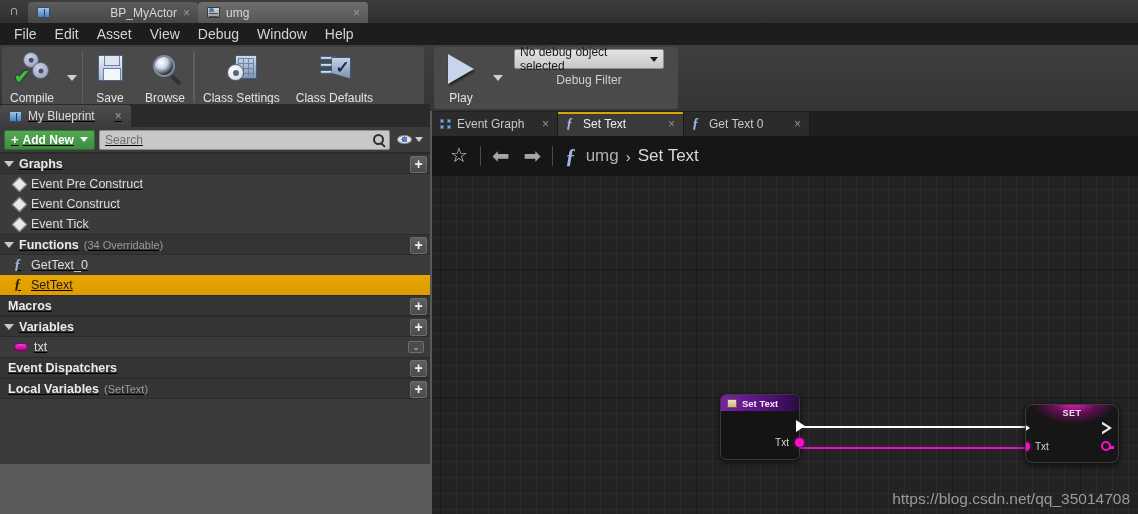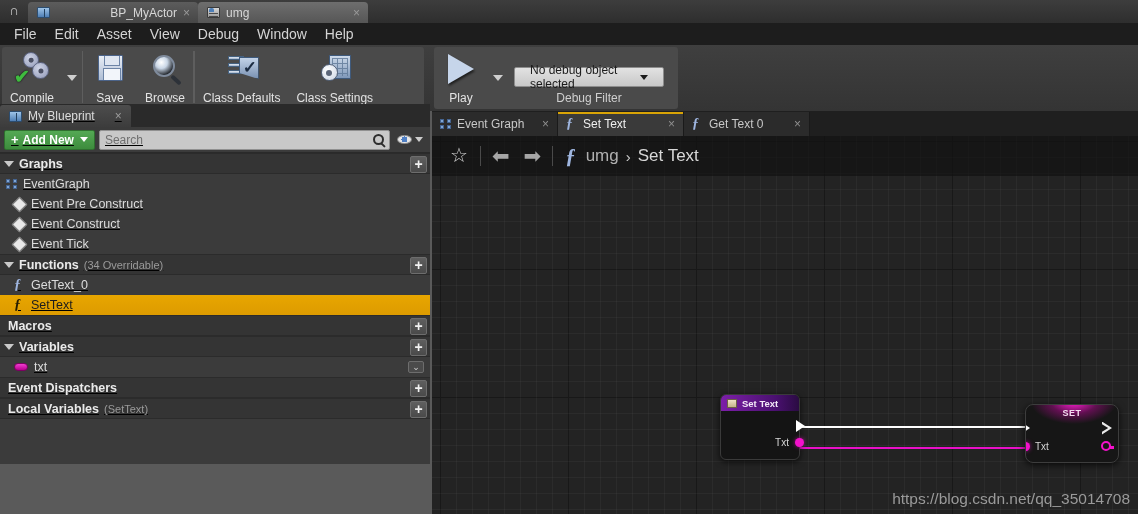--- a/index.html
+++ b/index.html
@@ -166,22 +166,22 @@
   }
   .playtri {
     position:absolute; left:6px; top:2px; width:0; height:0;
     border-top: 15px solid transparent; border-bottom: 15px solid transparent;
     border-left: 26px solid #c6d5ea;
     filter: drop-shadow(1px 2px 1px rgba(0,0,0,.6));
   }
   .dbg-select {
     display:flex; align-items:center; justify-content:space-between;
     background: linear-gradient(#e2e2e2,#c8c8c8); border:1px solid #8d8d8d;
-    border-radius:2px; height:20px; padding:0 15px; color:#1b1b1b; font-size:12px;
-    margin-top:20px;
+    border-radius:2px; height:20px; padding:0 5px; color:#1b1b1b; font-size:12px;
+    margin-top:2px;
   }
   .dbg-select .dcaret {
     width:0;height:0;margin-left:6px;
     border-left:4px solid transparent;border-right:4px solid transparent;
     border-top:5px solid #1b1b1b;
   }
   .dbg-label { text-align:center; color:#cfcfcf; font-size:12px; margin-top:4px; }
 
   
   .lpanel { position:absolute; left:0; top:104px; width:430px; height:360px;text-decoration:underline; }
@@ -447,44 +447,44 @@
 
       <div class="tb-btn">
         <div class="tb-icon">
             <span class="magnifier"></span>
           </div>
         <span class="lbl">Browse</span>
       </div>
       <div class="tb-sep"></div>
 
       <div class="tb-sep"></div>
+
+      <div class="tb-btn">
+        <div class="tb-icon">
+          <span class="cset">
+              <span class="sheet"></span>
+              <span class="cog"></span>
+            </span>
+        </div>
+        <span class="lbl">Class Settings</span>
+      </div>
 
       <div class="tb-btn">
         <div class="tb-icon">
           <span class="cdef">
               <span class="lines">
                 <i></i>
                 <i></i>
                 <i></i>
               </span>
               <span class="tick"></span>
             </span>
         </div>
         <span class="lbl">Class Defaults</span>
       </div>
-
-      <div class="tb-btn">
-        <div class="tb-icon">
-          <span class="cset">
-              <span class="sheet"></span>
-              <span class="cog"></span>
-            </span>
-        </div>
-        <span class="lbl">Class Settings</span>
-      </div>
     </div>
 
     <div class="tb-group" style="left:434px; width:244px;">
       <div class="tb-btn">
         <div class="tb-icon">
             <span class="playtri"></span>
           </div>
         <span class="lbl">Play</span>
       </div>
       <div class="tb-caret"></div>
@@ -524,29 +524,20 @@
         <span class="ecaret"></span>
       </div>
     </div>
 
     <div class="plist">
 
       <div class="sect">
         <span class="arrowdn"></span>
         <span class="stitle">Graphs</span>
         <span class="plusbtn">+</span>
-      </div>
-      <div class="row">
-        <span class="ico-graph">
-            <i></i>
-            <i></i>
-            <i></i>
-            <i></i>
-          </span>
-        <span>EventGraph</span>
       </div>
       <div class="row indent1">
         <span class="ico-event"></span>
         <span>Event Pre Construct</span>
       </div>
       <div class="row indent1">
         <span class="ico-event"></span>
         <span>Event Construct</span>
       </div>
       <div class="row indent1">

